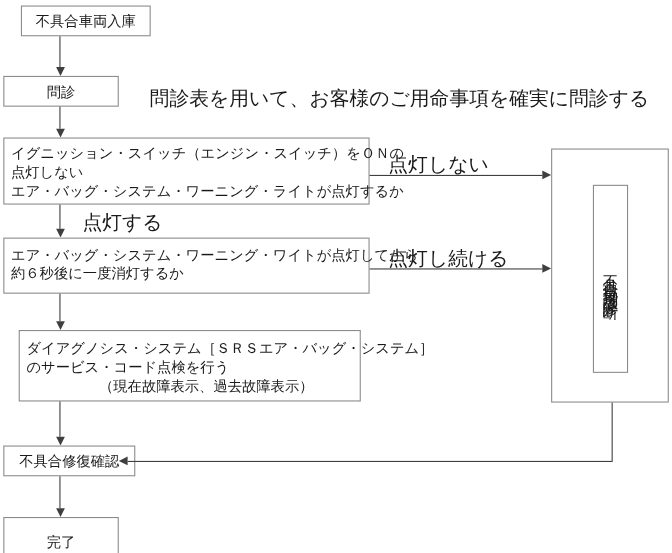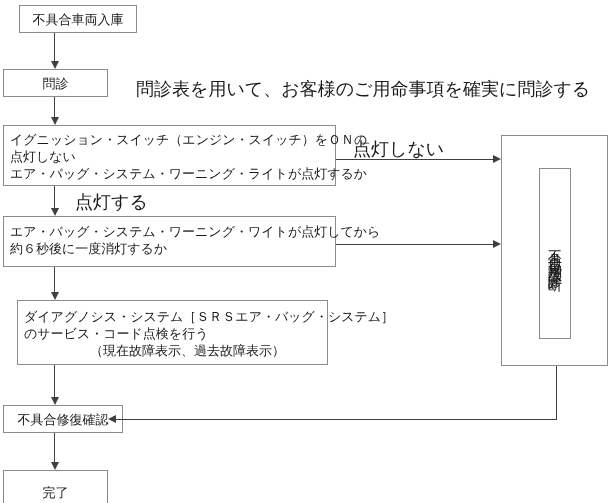--- a/index.html
+++ b/index.html
@@ -72,20 +72,21 @@
   <div class="lbl" style="left:75px;top:190px">点灯する</div>
 
   <div class="vline" style="left:54px;top:186px;height:22px"></div>
   <div class="arrow-down" style="left:51px;top:208px"></div>
 
   <div class="box pad" style="left:3px;top:216px;width:333px;height:51px;padding-top:6px">
     <div class="line-row">エア・バッグ・システム・ワーニング・ワイトが点灯してから</div>
     <div class="line-row">約６秒後に一度消灯するか</div>
   </div>
 
+  <div class="lbl" style="left:353px;top:223px">点灯し続ける</div>
   <div class="hline" style="left:336px;top:244px;width:157px"></div>
   <div class="arrow-right" style="left:493px;top:240px"></div>
 
 
   <div class="vline" style="left:54px;top:267px;height:25px"></div>
   <div class="arrow-down" style="left:51px;top:292px"></div>
 
   <div class="box pad" style="left:17px;top:300px;width:311px;height:65px;padding-top:7px">
     <div class="line-row">ダイアグノシス・システム［ＳＲＳエア・バッグ・システム］</div>
     <div class="line-row">のサービス・コード点検を行う</div>

